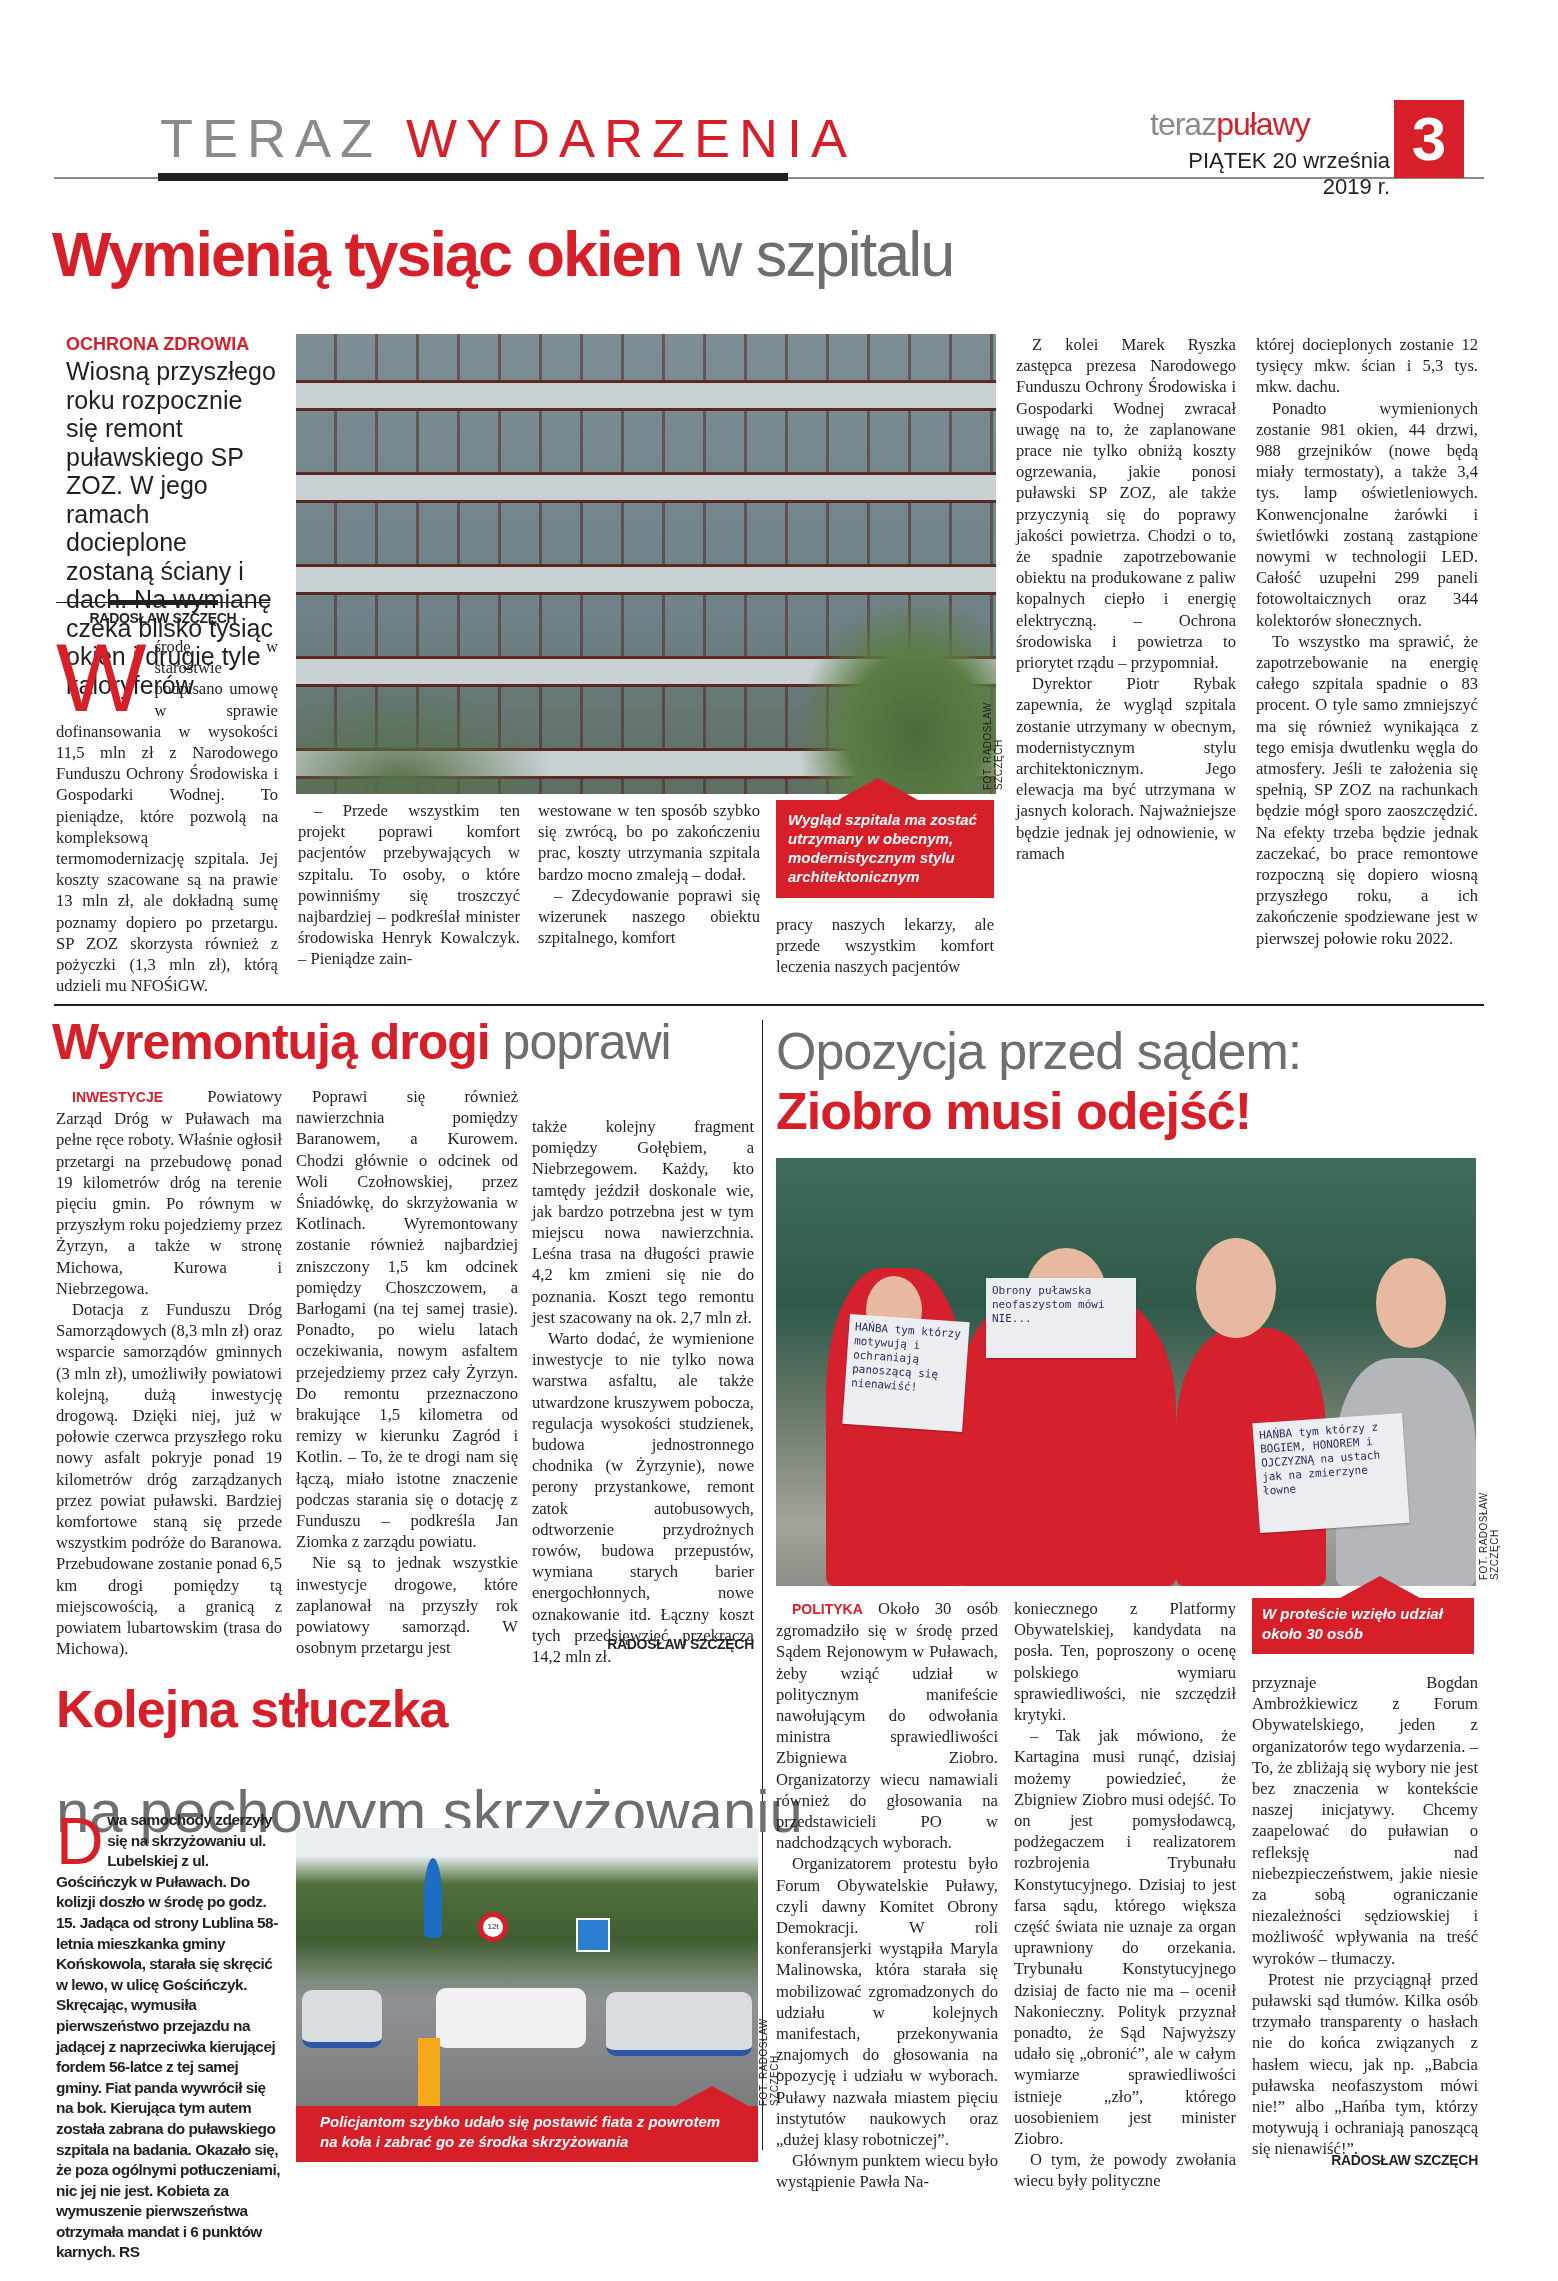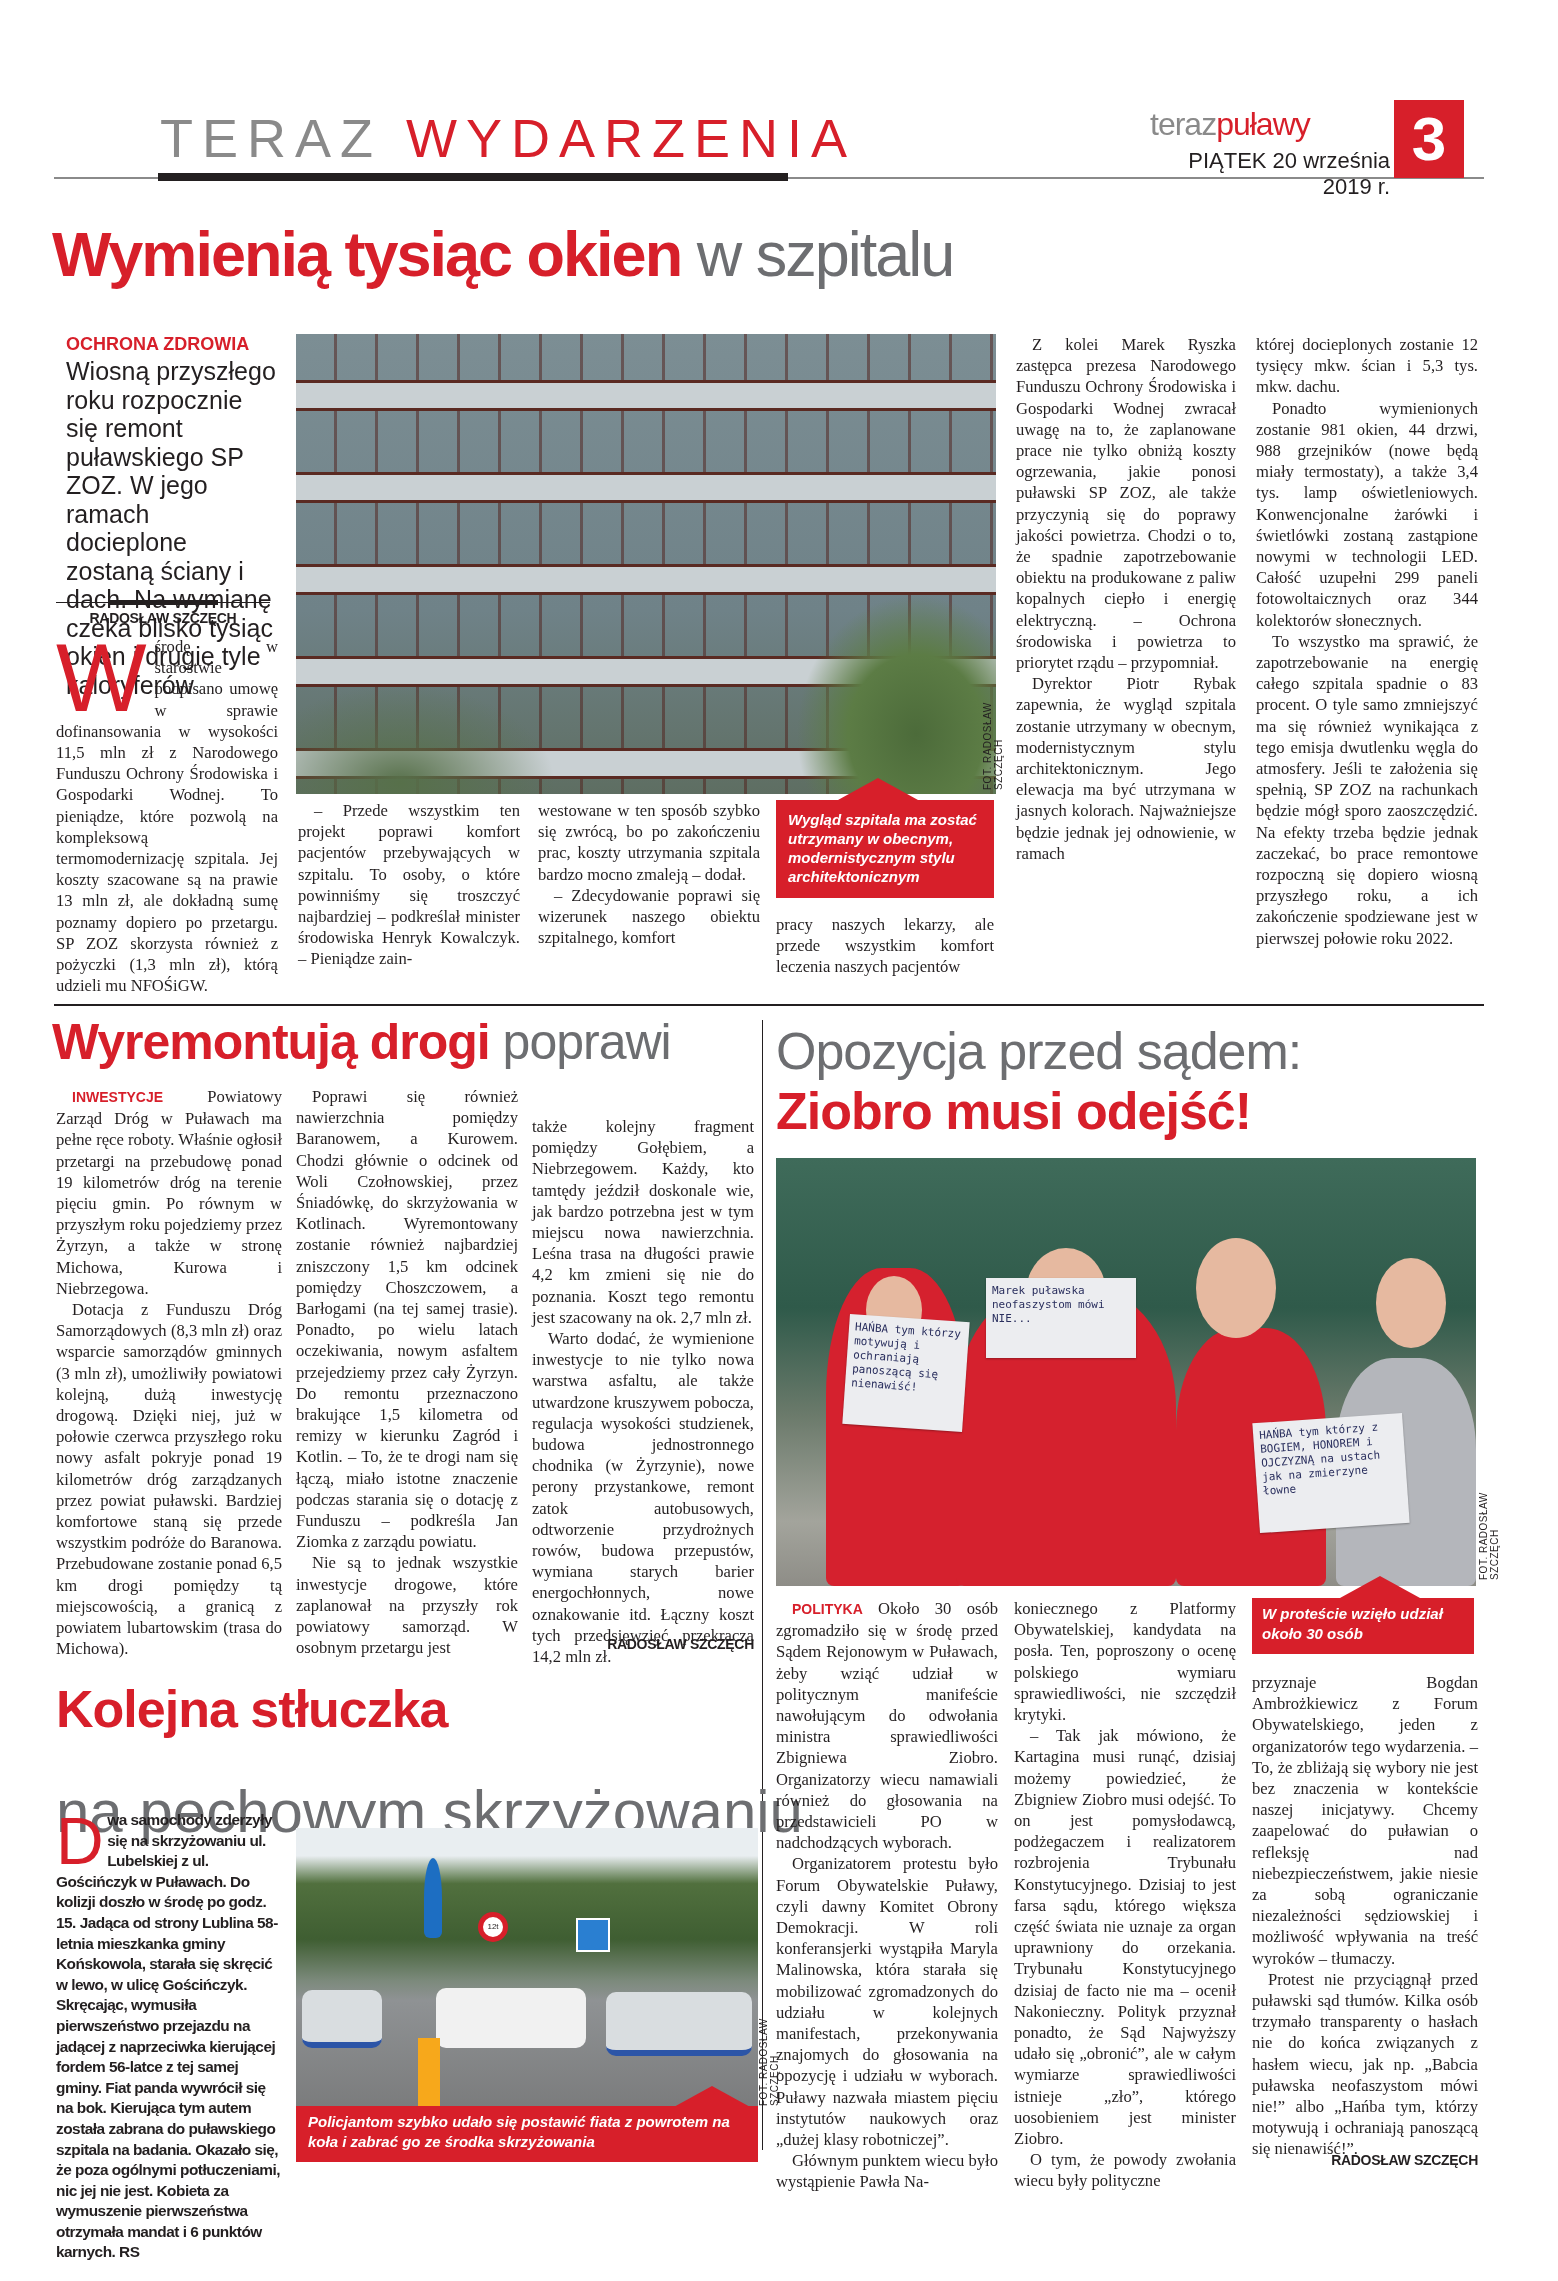--- a/index.html
+++ b/index.html
@@ -68,21 +68,21 @@
   .h3-crash-2 { left: 56px; top: 1784px; font-size: 60px; line-height: 56px; color: #6d6e71; white-space: nowrap; }
   .crash-col { left: 56px; top: 1810px; width: 230px; font-family: "Liberation Sans", sans-serif; font-size: 15.4px; line-height: 20.6px; font-weight: 700; letter-spacing: -0.5px; color: #231f20; }
   .crash-col .dropcap { font-size: 66px; line-height: 58px; margin: 2px 4px 0 0; font-weight: 400; }
   .photo3 { left: 296px; top: 1828px; width: 462px; height: 278px; overflow: hidden;
     background: linear-gradient(180deg, #e9eef1 0%, #e9eef1 10%, #51703e 20%, #3f5e32 40%, #7c8a7c 55%, #8f9294 62%, #7b7c7d 100%); }
   .photo3 .car { position: absolute; background: #f1f1f1; border-radius: 10px; }
   .photo3 .police { position: absolute; background: #d9dde0; border-radius: 10px; border-bottom: 6px solid #2c55a7; }
   .photo3 .pole { position: absolute; background: #f7a81b; }
   .photo3 .sign-blue { position: absolute; background: #1d6ec2; border-radius: 50% 50% 6px 6px; }
   .photo3 .crossing { position: absolute; background: #2a7fd1; border: 2px solid #fff; }
-  .cap3 { left: 296px; top: 2106px; width: 462px; height: 56px; padding: 6px 12px; box-sizing: border-box; font-size: 15px; line-height: 20px; }
+  .cap3 { left: 296px; top: 2106px; width: 462px; height: 56px; padding: 6px 24px; box-sizing: border-box; font-size: 15px; line-height: 20px; }
 
   
   .h4-1 { left: 776px; top: 1020px; font-size: 52px; line-height: 62px; color: #6d6e71; white-space: nowrap; letter-spacing: -1px; }
   .h4-2 { left: 776px; top: 1080px; font-size: 52px; line-height: 62px; font-weight: 700; color: #d71f2a; white-space: nowrap; letter-spacing: -1px; }
   .photo4 { left: 776px; top: 1158px; width: 700px; height: 428px; overflow: hidden;
     background: linear-gradient(180deg, #3f6b5a 0%, #2f5a4a 35%, #6b7a6b 60%, #a3a49c 85%, #8e8d87 100%); }
   .photo4 .coat { position: absolute; background: #d5212e; border-radius: 40% 40% 8px 8px; }
   .photo4 .face { position: absolute; background: #e6b9a0; border-radius: 50%; }
   .photo4 .sign { position: absolute; background: #ecedf0; box-shadow: 0 1px 2px rgba(0,0,0,0.3); font-family: "DejaVu Sans Mono", monospace; color: #2a2f5e; font-size: 11px; line-height: 14px; padding: 6px; box-sizing: border-box; }
   .cap4 { left: 1252px; top: 1598px; width: 222px; height: 56px; padding: 6px 10px; box-sizing: border-box; font-size: 15px; line-height: 20px; }
@@ -199,21 +199,21 @@
 <div class="abs photo4">
   <div class="coat" style="left:50px; top:110px; width:140px; height:318px;"></div>
   <div class="face" style="left:90px; top:118px; width:56px; height:68px;"></div>
   <div class="coat" style="left:180px; top:130px; width:220px; height:298px;"></div>
   <div class="face" style="left:250px; top:90px; width:80px; height:90px;"></div>
   <div class="coat" style="left:400px; top:170px; width:150px; height:258px;"></div>
   <div class="face" style="left:420px; top:80px; width:80px; height:100px;"></div>
   <div class="coat" style="left:560px; top:200px; width:140px; height:228px; background:#b4b6bb;"></div>
   <div class="face" style="left:600px; top:100px; width:70px; height:90px;"></div>
   <div class="sign" style="left:70px; top:160px; width:120px; height:110px; transform:rotate(4deg);">HAŃBA tym którzy motywują i ochraniają panoszącą się nienawiść!</div>
-  <div class="sign" style="left:210px; top:120px; width:150px; height:80px;">Marek puławska neofaszystom mówi NIE...</div>
+  <div class="sign" style="left:210px; top:120px; width:150px; height:80px;">Obrony puławska neofaszystom mówi NIE...</div>
   <div class="sign" style="left:480px; top:260px; width:150px; height:110px; transform:rotate(-4deg);">HAŃBA tym którzy z BOGIEM, HONOREM i OJCZYZNĄ na ustach jak na zmierzyne łowne</div>
 </div>
 <div class="abs credit-v" style="left:1478px; top:1480px; height:100px;">FOT. RADOSŁAW SZCZĘCH</div>
 <div class="abs" style="left:1340px; top:1576px;">
     <div class="cap-tri"></div>
   </div>
 <div class="abs caption-box cap4">W proteście wzięło udział około 30 osób</div>
 
 <div class="abs col serif" style="left:776px; top:1598px; width:222px;">
   <p><span class="kicker sans" style="font-size:14px;">POLITYKA</span> <span>Około 30 osób zgromadziło się w środę przed Sądem Rejonowym w Puławach, żeby wziąć udział w politycznym manifeście nawołującym do odwołania ministra sprawiedliwości Zbigniewa Ziobro. Organizatorzy wiecu namawiali również do głosowania na przedstawicieli PO w nadchodzących wyborach.</span></p>

